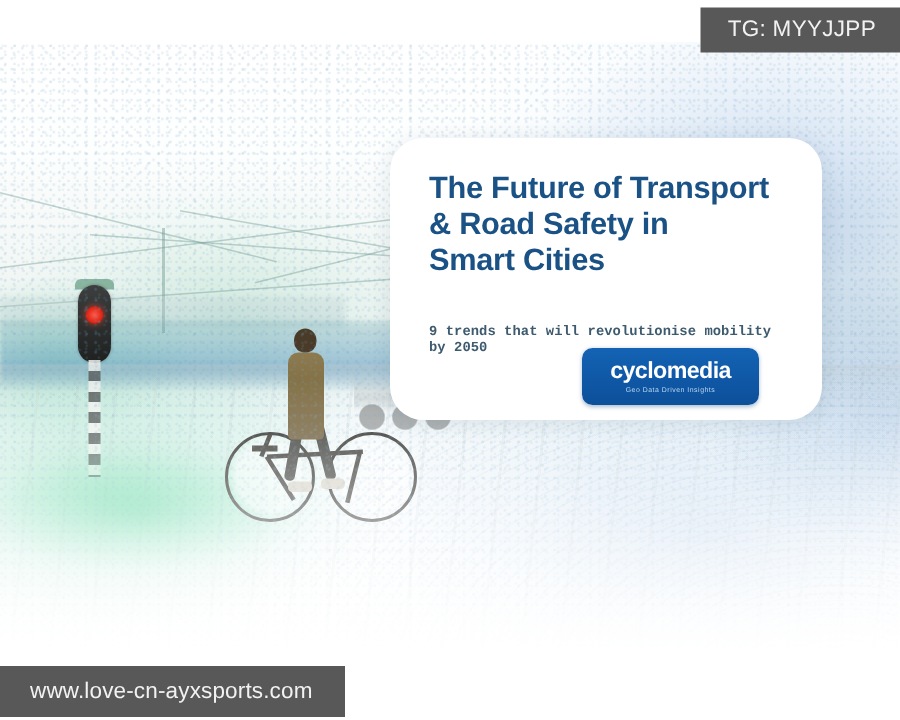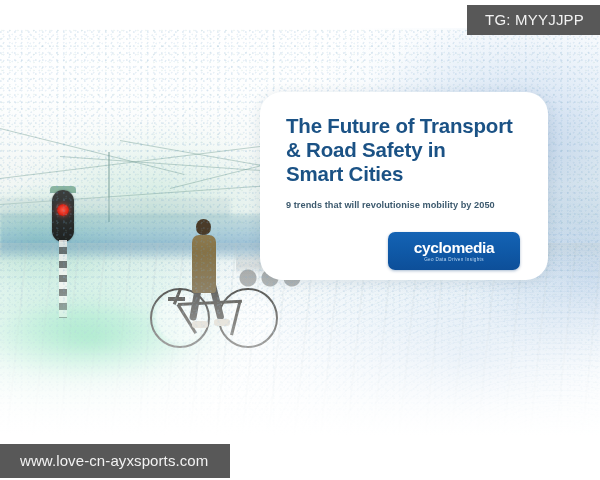--- a/index.html
+++ b/index.html
@@ -328,32 +328,33 @@
     font-size: 20.5px;
     line-height: 1.18;
     font-weight: bold;
     letter-spacing: -0.2px;
     color: #1b5285;
     font-family: "Liberation Sans", sans-serif;
     white-space: pre-line;
   }
 
   #subhead {
-    margin: 13px 0 0 0;
+    margin: 28px 0 0 0;
     font-size: 9.2px;
     font-weight: bold;
     letter-spacing: 0.05px;
     color: #3d5a6e;
+    font-family: Liberation Mono, monospace;
   }
 
   #logo {
     position: absolute;
     left: 128px;
     top: 140px;
-    width: 132px;
+    width: 118px;
     height: 38px;
     border-radius: 7px;
     background: linear-gradient(180deg, #1463b4 0%, #0f58a6 55%, #0d4f99 100%);
     display: flex;
     flex-direction: column;
     align-items: center;
     justify-content: center;
     box-shadow: 0 1px 3px rgba(10,60,120,0.35);
   }
   #logo-word {

